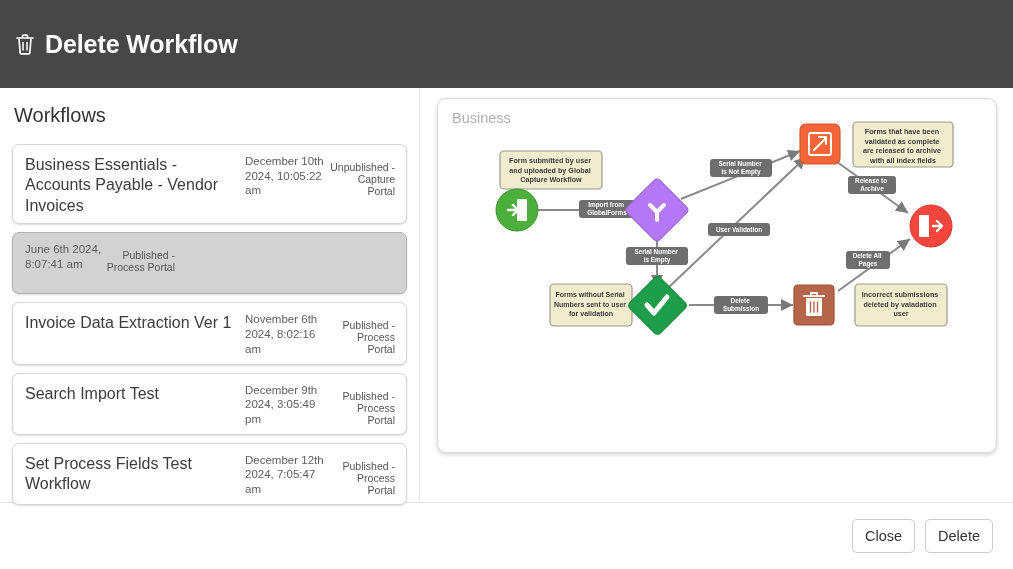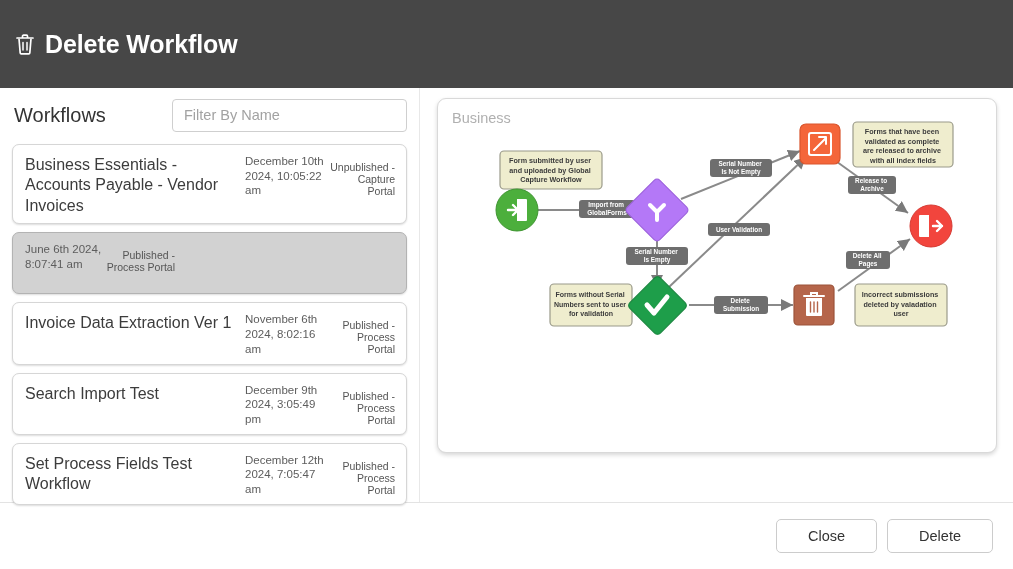--- a/index.html
+++ b/index.html
@@ -165,21 +165,21 @@
     align-items: center;
     justify-content: flex-end;
     padding-right: 20px;
     box-sizing: border-box;
     background: #fff;
   }
   .btn {
     min-width: 60px;
     height: 34px;
     box-sizing: border-box;
-    padding: 0 31px;
+    padding: 0 12px;
     margin-left: 10px;
     background: #ffffff;
     border: 1px solid #cccccc;
     border-radius: 5px;
     font-size: 14.5px;
     font-family: "Liberation Sans", sans-serif;
     color: #333;
     cursor: pointer;
   }
 </style>
@@ -195,21 +195,20 @@
     </svg>
   </span>
   <span class="header-title">Delete Workflow</span>
 </div>
 
 <div class="content">
 
   <div class="left-pane">
     <div class="list-header">
       <span class="list-title">Workflows</span>
-      <input class="filter-input" type="text" placeholder="Filter By Name" style="">
     </div>
 
     <div class="wf-list">
 
       <div class="wf-item">
         <div class="wf-name">Business Essentials - Accounts Payable - Vendor Invoices</div>
         <div class="wf-right">
           <div class="wf-date">December 10th 2024, 10:05:22 am</div>
           <div class="wf-status">Unpublished - Capture Portal</div>
         </div>

